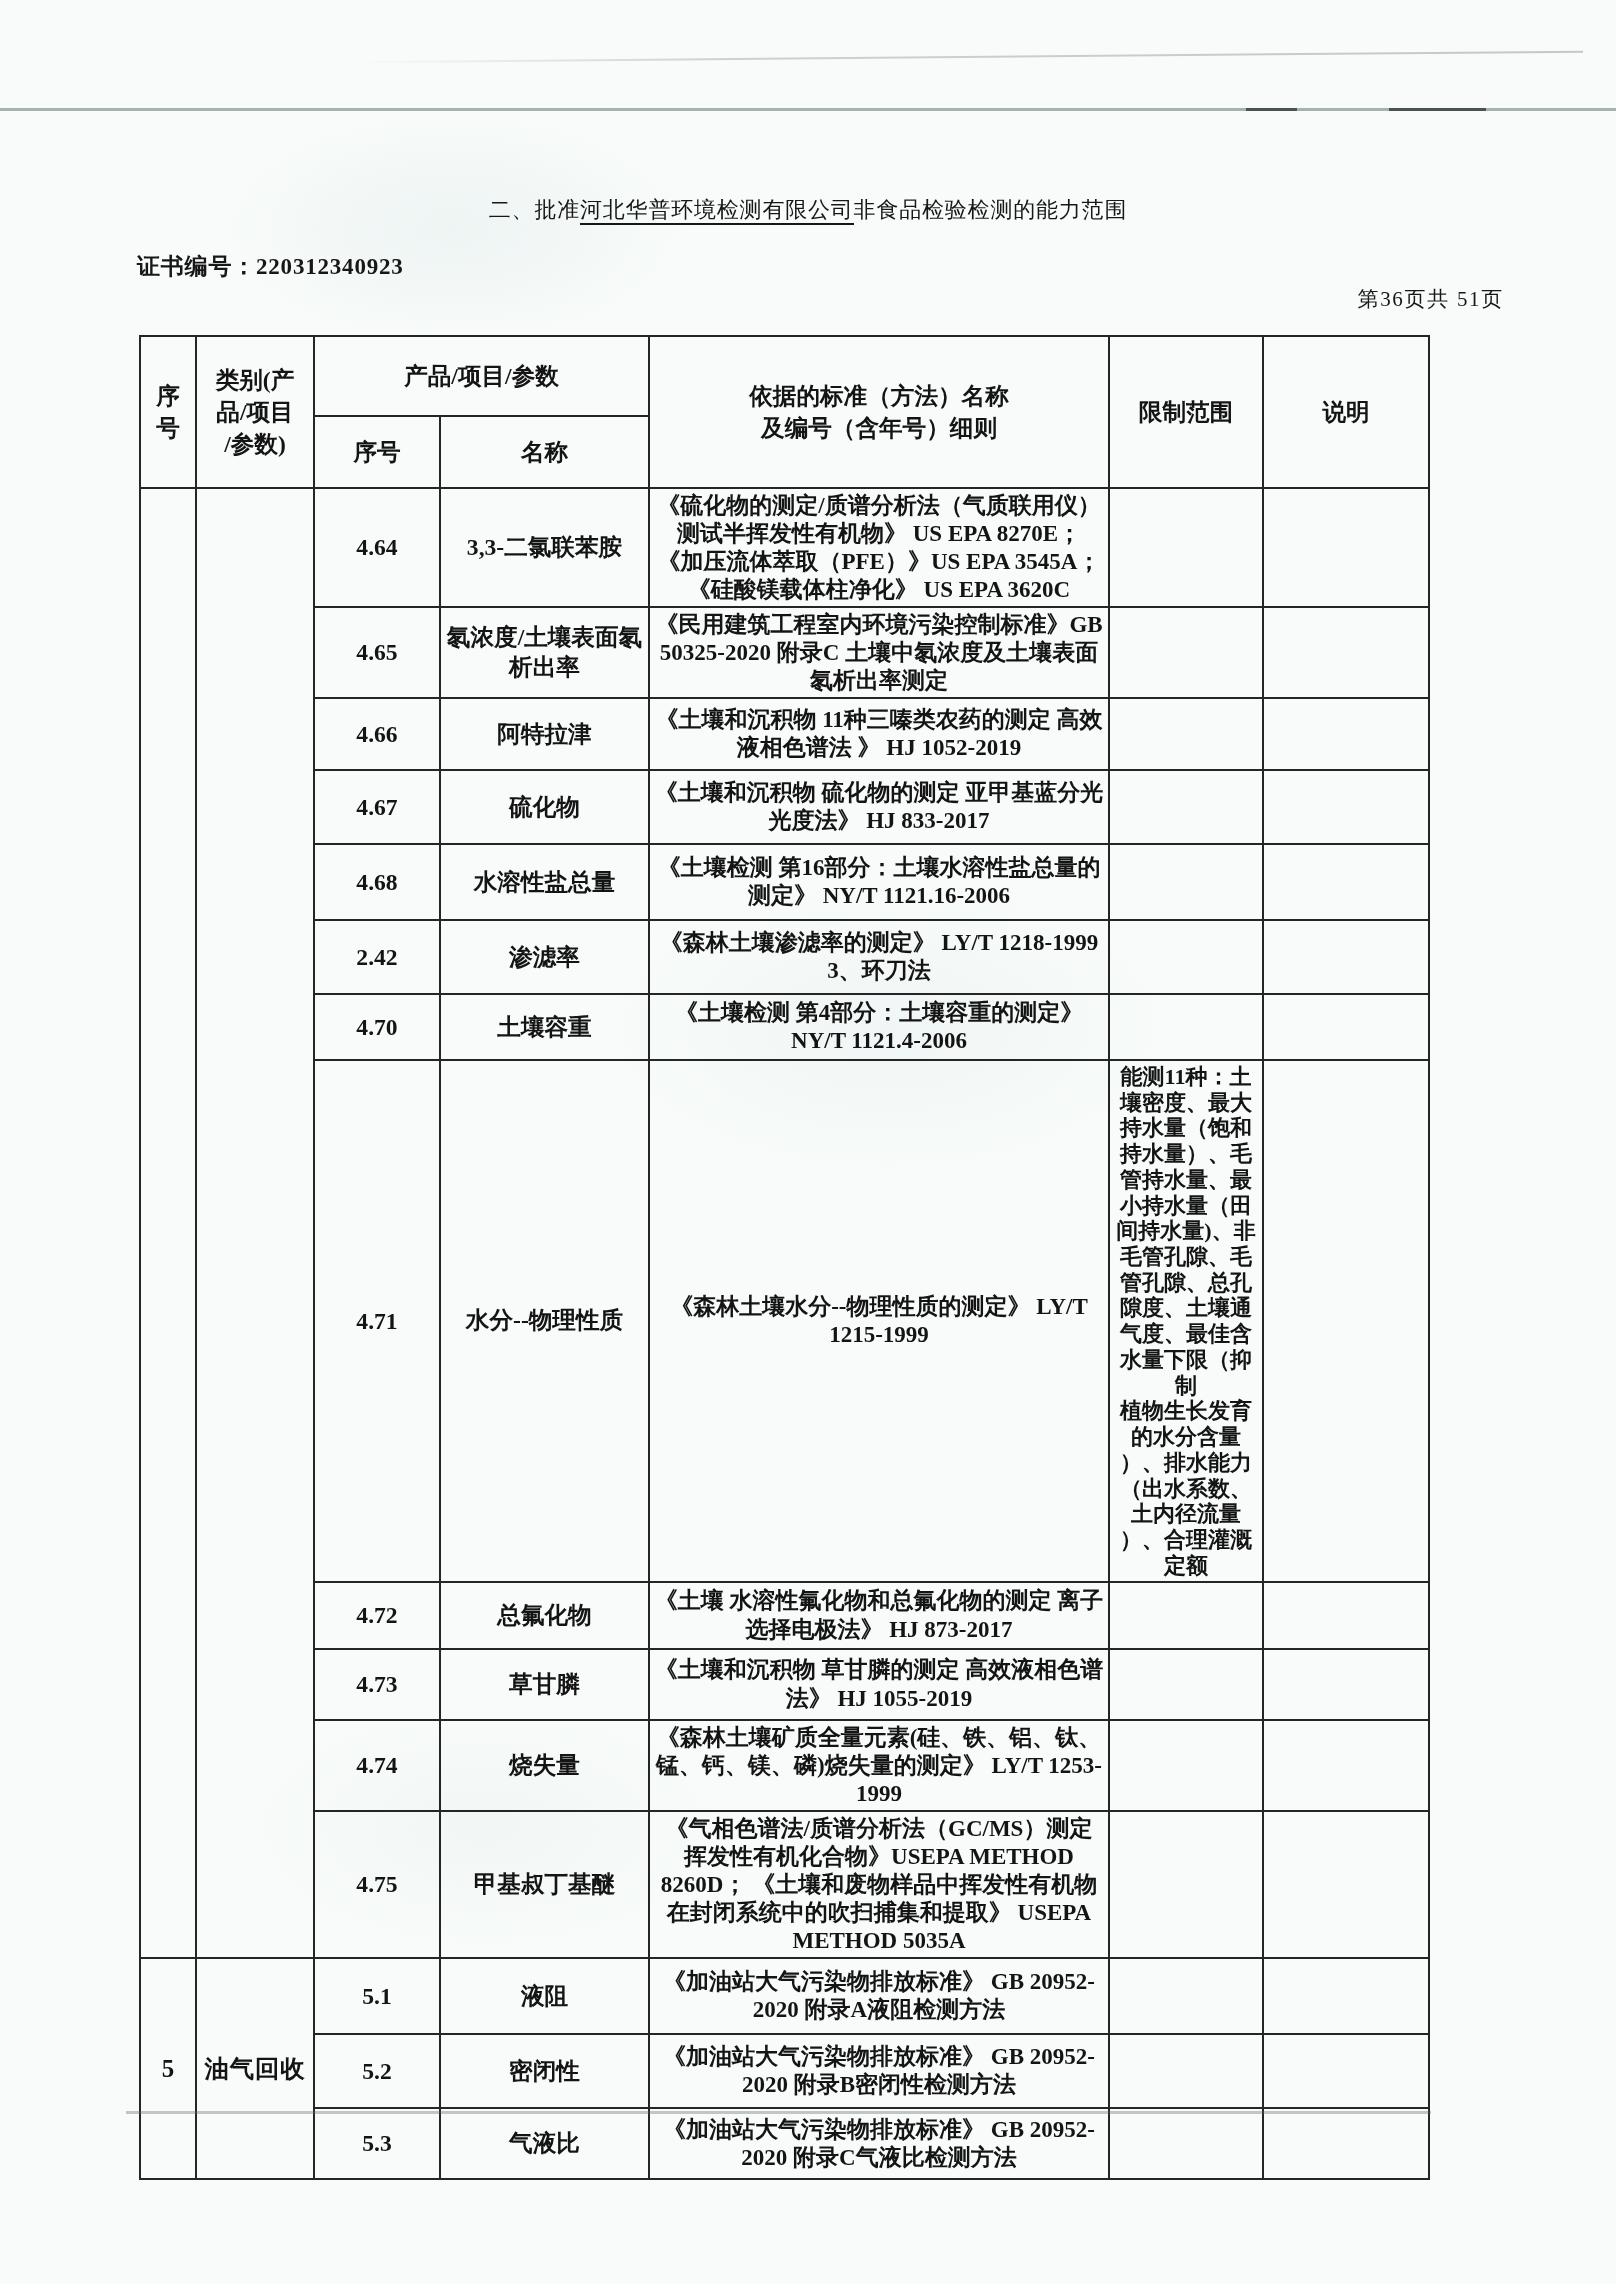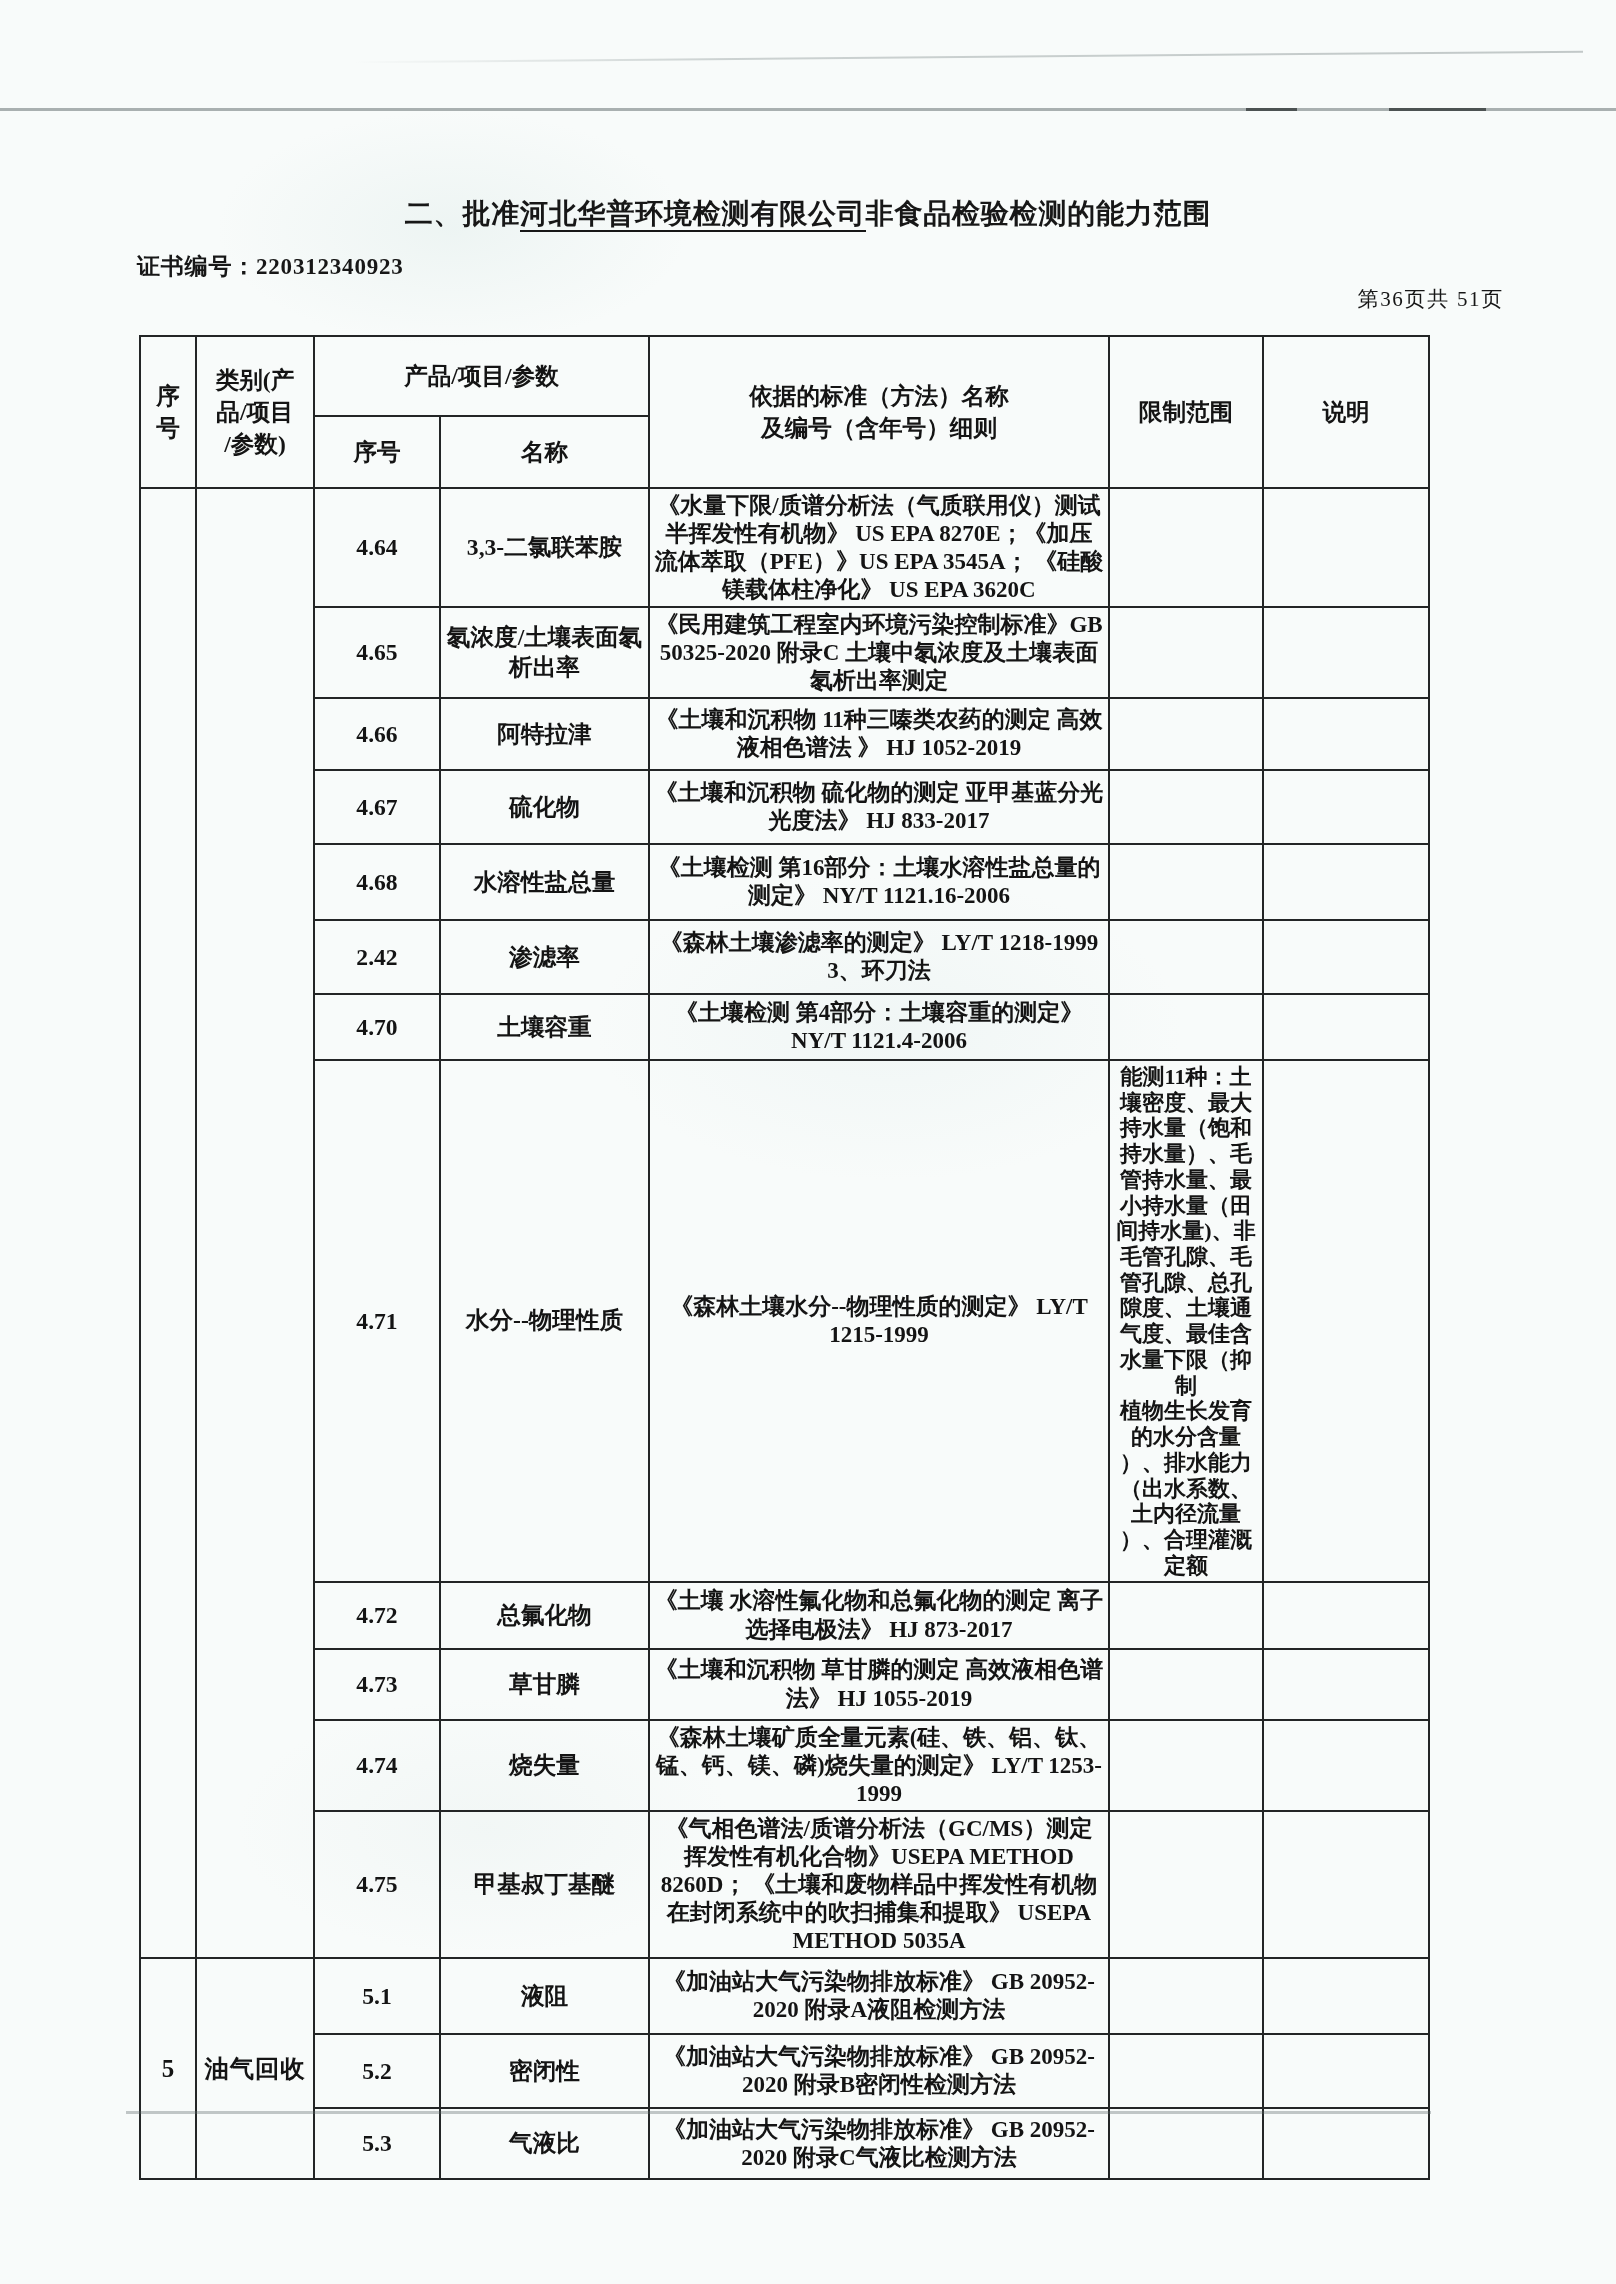--- a/index.html
+++ b/index.html
@@ -30,21 +30,21 @@
     transform:rotate(-0.5deg);
   }
   .shadow-under-table {
     position:absolute; left:126px; top:2111px; width:1305px; height:2.5px;
     background:rgba(90,100,100,.35);
   }
 
   
   .doc-title {
     position:absolute; left:0; top:195px; width:1616px;
-    text-align:center; font-size:28px; font-weight:700; letter-spacing:0.8px;
+    text-align:center; font-size:22px; font-weight:400; letter-spacing:0.8px;
     white-space:nowrap;
   }
   .doc-title .underlined { border-bottom:2.5px solid #171717; padding-bottom:0.8px; }
   .cert-line {
     position:absolute; left:137px; top:251px;
     font-size:23px; font-weight:600; letter-spacing:0.8px;
   }
   .addr-line {
     position:absolute; left:137px; top:293px;
     font-size:23.6px; font-weight:700; letter-spacing:0.8px;
@@ -148,21 +148,21 @@
         <tr class="hdr-bot">
           <th>序号</th>
           <th>名称</th>
         </tr>
 
         <tr class="r-464">
           <td rowspan="12"></td>
           <td rowspan="12"></td>
           <td class="no-cell">4.64</td>
           <td class="name-cell">3,3-二氯联苯胺</td>
-          <td class="std-cell">《水量下限/质谱分析法（气质联用仪）测试半挥发性有机物》 US EPA 8270E；《加压流体萃取（PFE）》US EPA 3545A； 《硅酸镁载体柱净化》 US EPA 3620C</td>
+          <td class="std-cell">《硫化物的测定/质谱分析法（气质联用仪）测试半挥发性有机物》 US EPA 8270E；《加压流体萃取（PFE）》US EPA 3545A； 《硅酸镁载体柱净化》 US EPA 3620C</td>
           <td class="limit-cell"></td>
           <td></td>
         </tr>
         <tr class="r-465">
           <td class="no-cell">4.65</td>
           <td class="name-cell">氡浓度/土壤表面氡析出率</td>
           <td class="std-cell">《民用建筑工程室内环境污染控制标准》GB 50325-2020 附录C 土壤中氡浓度及土壤表面氡析出率测定</td>
           <td class="limit-cell"></td>
           <td></td>
         </tr>

